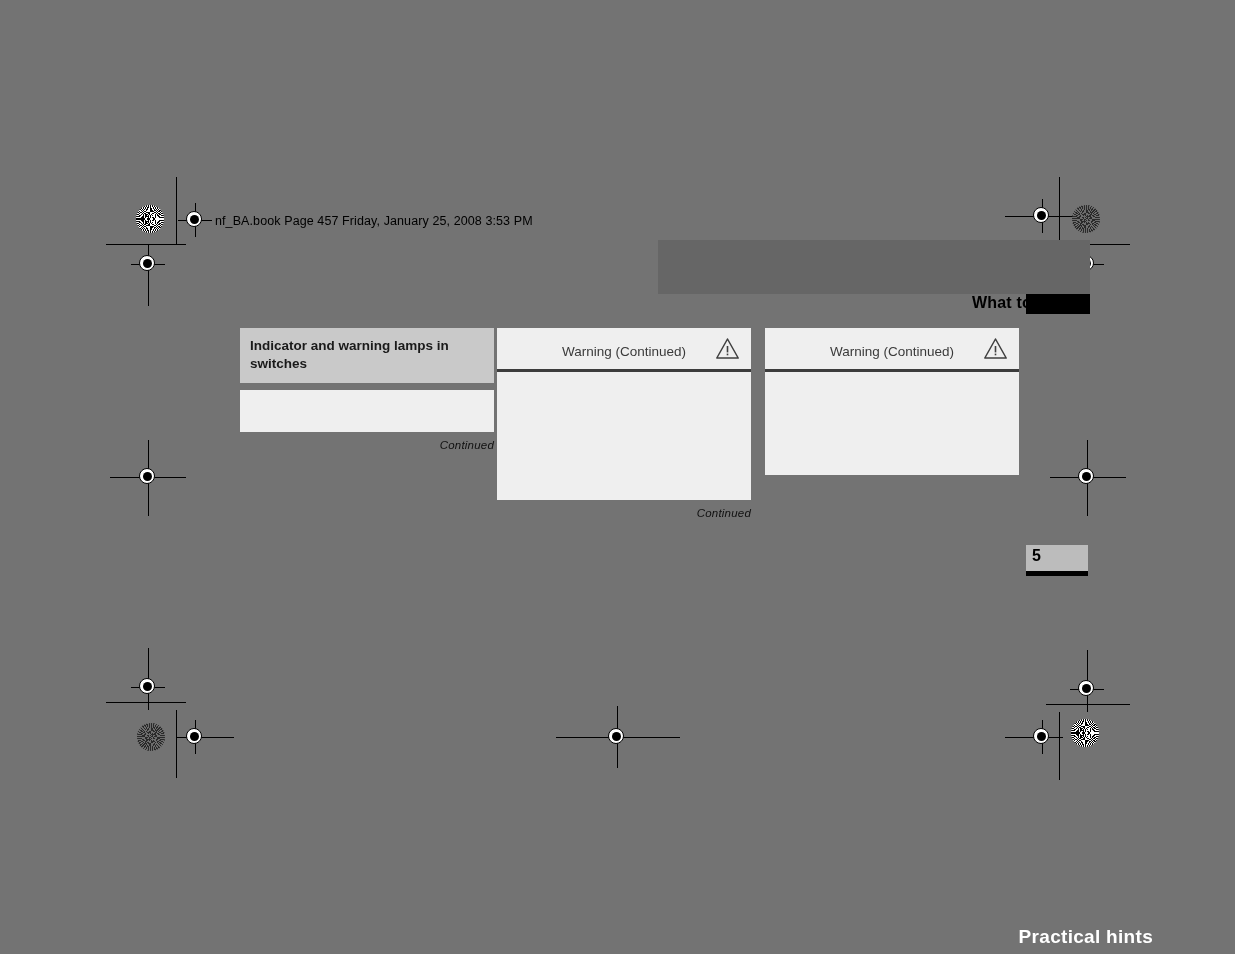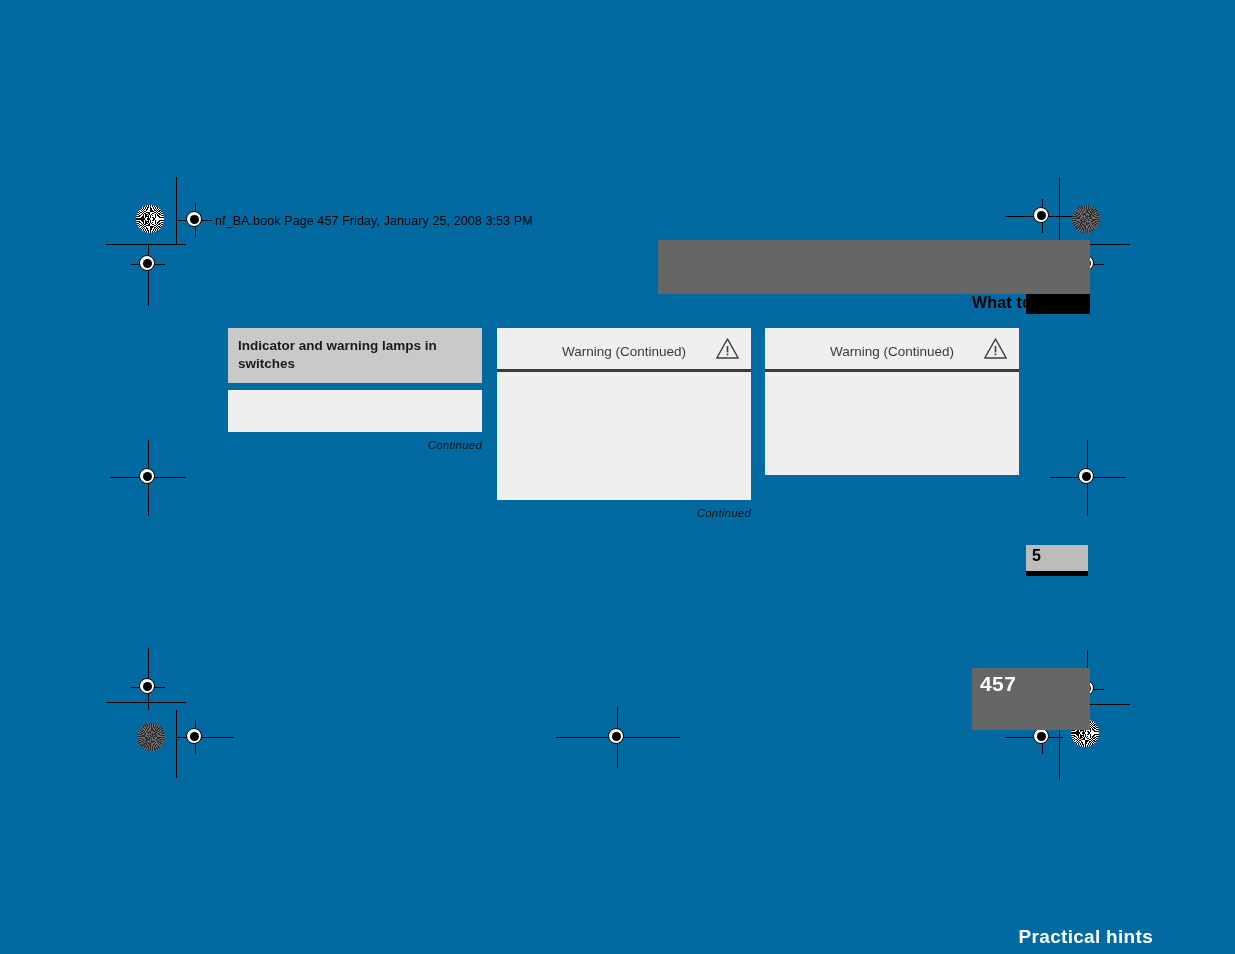--- a/index.html
+++ b/index.html
@@ -13,21 +13,21 @@
     position: relative;
     overflow: hidden;
     font-family: "Liberation Sans", sans-serif;
     -webkit-font-smoothing: antialiased;
   }
 
   
   #page {
     position: absolute;
     inset: 0;
-    background: #0369a1;
+    background: #737373;
   }
 
   
   .crop-line {
     position: absolute;
     background: #000000;
   }
   .crop-line.h { height: 1px; }
   .crop-line.v { width: 1px; }
 
@@ -174,21 +174,21 @@
     font-size: 21px;
     font-weight: bold;
     letter-spacing: 0.4px;
   }
 
   
   .column {
     position: absolute;
     width: 254px;
   }
-  #col-1 { left: 228px; top: 328px; }
+  #col-1 { left: 240px; top: 328px; }
   #col-2 { left: 497px; top: 328px; }
   #col-3 { left: 765px; top: 328px; }
 
   .box-title {
     background: #c9c9c9;
     padding: 9px 12px 10px 10px;
     font-size: 13.5px;
     font-weight: bold;
     color: #1a1a1a;
     line-height: 1.35;
@@ -342,23 +342,20 @@
   <div id="chapter-bar"></div>
   <div id="chapter-title">Practical hints</div>
   <div id="section-title">What to do if ...</div>
   <div id="section-tab"></div>
 
   <div id="chapter-thumb">
     <span class="num">5</span>
     <span class="rule"></span>
   </div>
 
-  <div id="page-number-block">
-    <span class="pgnum">457</span>
-  </div>
 
   <div class="column" id="col-1">
     <div class="box-title">Indicator and warning lamps in switches</div>
     <div class="warn-block">
       <div class="warn-body" style="height:42px;"></div>
     </div>
     <div class="continued">Continued</div>
   </div>
 
   <div class="column" id="col-2">

